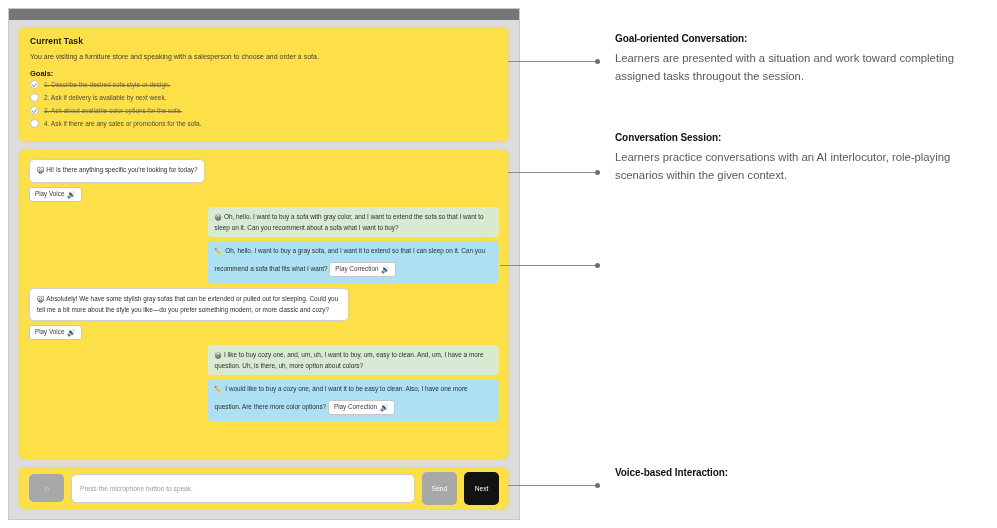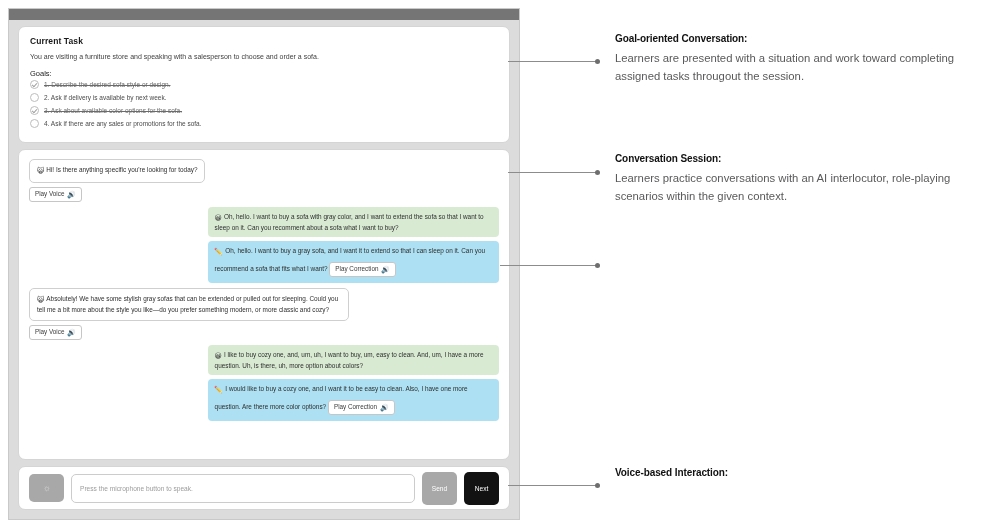--- a/index.html
+++ b/index.html
@@ -27,42 +27,42 @@
   #app-body{
     flex:1 1 auto;
     padding:6px 9px 9px 9px;
     box-sizing:border-box;
     display:flex;flex-direction:column;
     gap:6px;
     min-height:0;
   }
 
   .card{
-    background:#ffffff;
+    background:#fde047;
     border:1px solid #d5d5d5;
     border-radius:7px;
     box-sizing:border-box;
   }
 
   
   #task-card{
     padding:9px 11px 10px 11px;
     flex:0 0 auto;
   }
   #task-title{
     font-size:8.5px;font-weight:bold;color:#1a1a1a;
     letter-spacing:.1px;
     margin-bottom:7px;
   }
   #task-desc{
     font-size:7px;color:#3e3e3e;line-height:1.2;
     margin-bottom:8px;
   }
   #goals-label{
-    font-size:7.5px;font-weight:normal;color:#1a1a1a;
+    font-size:7.5px;font-weight:bold;color:#1a1a1a;
     margin-bottom:2px;
   }
   .goal-row{
     display:flex;align-items:center;gap:5px;
     margin-bottom:4px;
     height:9px;
   }
   .goal-box{
     width:7px;height:7px;border-radius:50%;
     border:1px solid #bdbdbd;background:#fff;
@@ -282,21 +282,21 @@
 <div class="connector" style="left:508px;top:61px;width:90px;"></div>
 <div class="connector" style="left:508px;top:172px;width:90px;"></div>
 <div class="connector" style="left:500px;top:265px;width:98px;"></div>
 <div class="connector" style="left:508px;top:485px;width:90px;"></div>
 
 <div class="annotation" style="top:33px;">
   <div class="ann-title">Goal-oriented Conversation:</div>
   <div class="ann-body">Learners are presented with a situation and work toward completing assigned tasks througout the session.</div>
 </div>
 
-<div class="annotation" style="top:153px;">
+<div class="annotation" style="top:132px;">
   <div class="ann-title">Conversation Session:</div>
   <div class="ann-body">Learners practice conversations with an AI interlocutor, role-playing scenarios within the given context.</div>
 </div>
 
 <div class="annotation" style="top:237px;">
 </div>
 
 <div class="annotation" style="top:467px;">
   <div class="ann-title">Voice-based Interaction:</div>
 </div>

